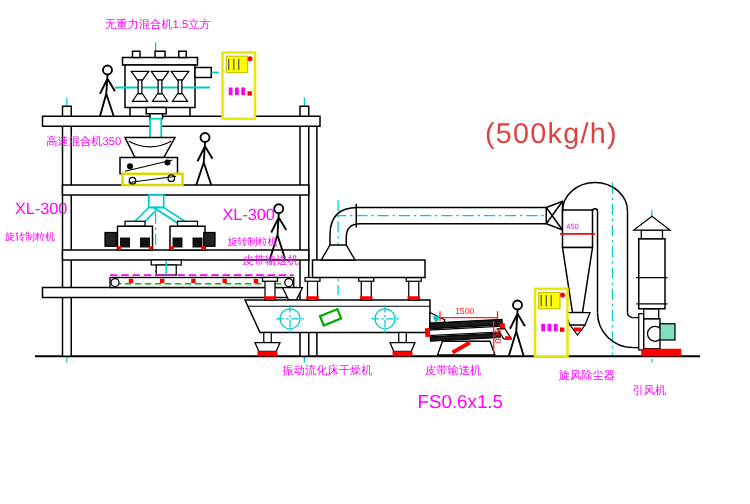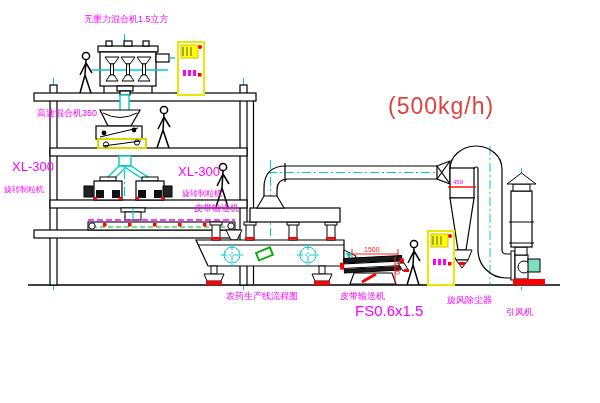--- a/index.html
+++ b/index.html
@@ -298,24 +298,24 @@
   <div class="lbl small" style="left:37px;top:109px;">高速混合机350</div>
 
   <div class="lbl model" style="left:12px;top:160px;">XL-300</div>
   <div class="lbl tiny" style="left:4px;top:186px;">旋转制粒机</div>
 
   <div class="lbl model" style="left:178px;top:165px;">XL-300</div>
   <div class="lbl tiny" style="left:182px;top:190px;">旋转制粒机</div>
 
   <div class="lbl small" style="left:150px;top:204px;margin-left:44px;">皮带输送机</div>
 
-  <div class="lbl small" style="left:226px;top:292px;">农药生产线流程图</div>
+  <div class="lbl small" style="left:226px;top:292px;">振动流化床干燥机</div>
 
   <div class="lbl small" style="left:340px;top:292px;">皮带输送机</div>
-  <div class="lbl big-model" style="left:334px;top:303px;margin-left:21px;">FS0.6x1.5</div>
+  <div class="lbl big-model" style="left:334px;top:314px;">FS0.6x1.5</div>
 
   <div class="lbl small" style="left:447px;top:296px;">旋风除尘器</div>
   <div class="lbl small" style="left:506px;top:308px;">引风机</div>
 
   <div class="dim" style="left:364px;top:246px;">1500</div>
   <div class="dim rot" style="left:401px;top:263px;">600</div>
   <div class="dim" style="left:453px;top:179px;color:#ff00ff;font-size:6px;">450</div>
 
 </div>
 

